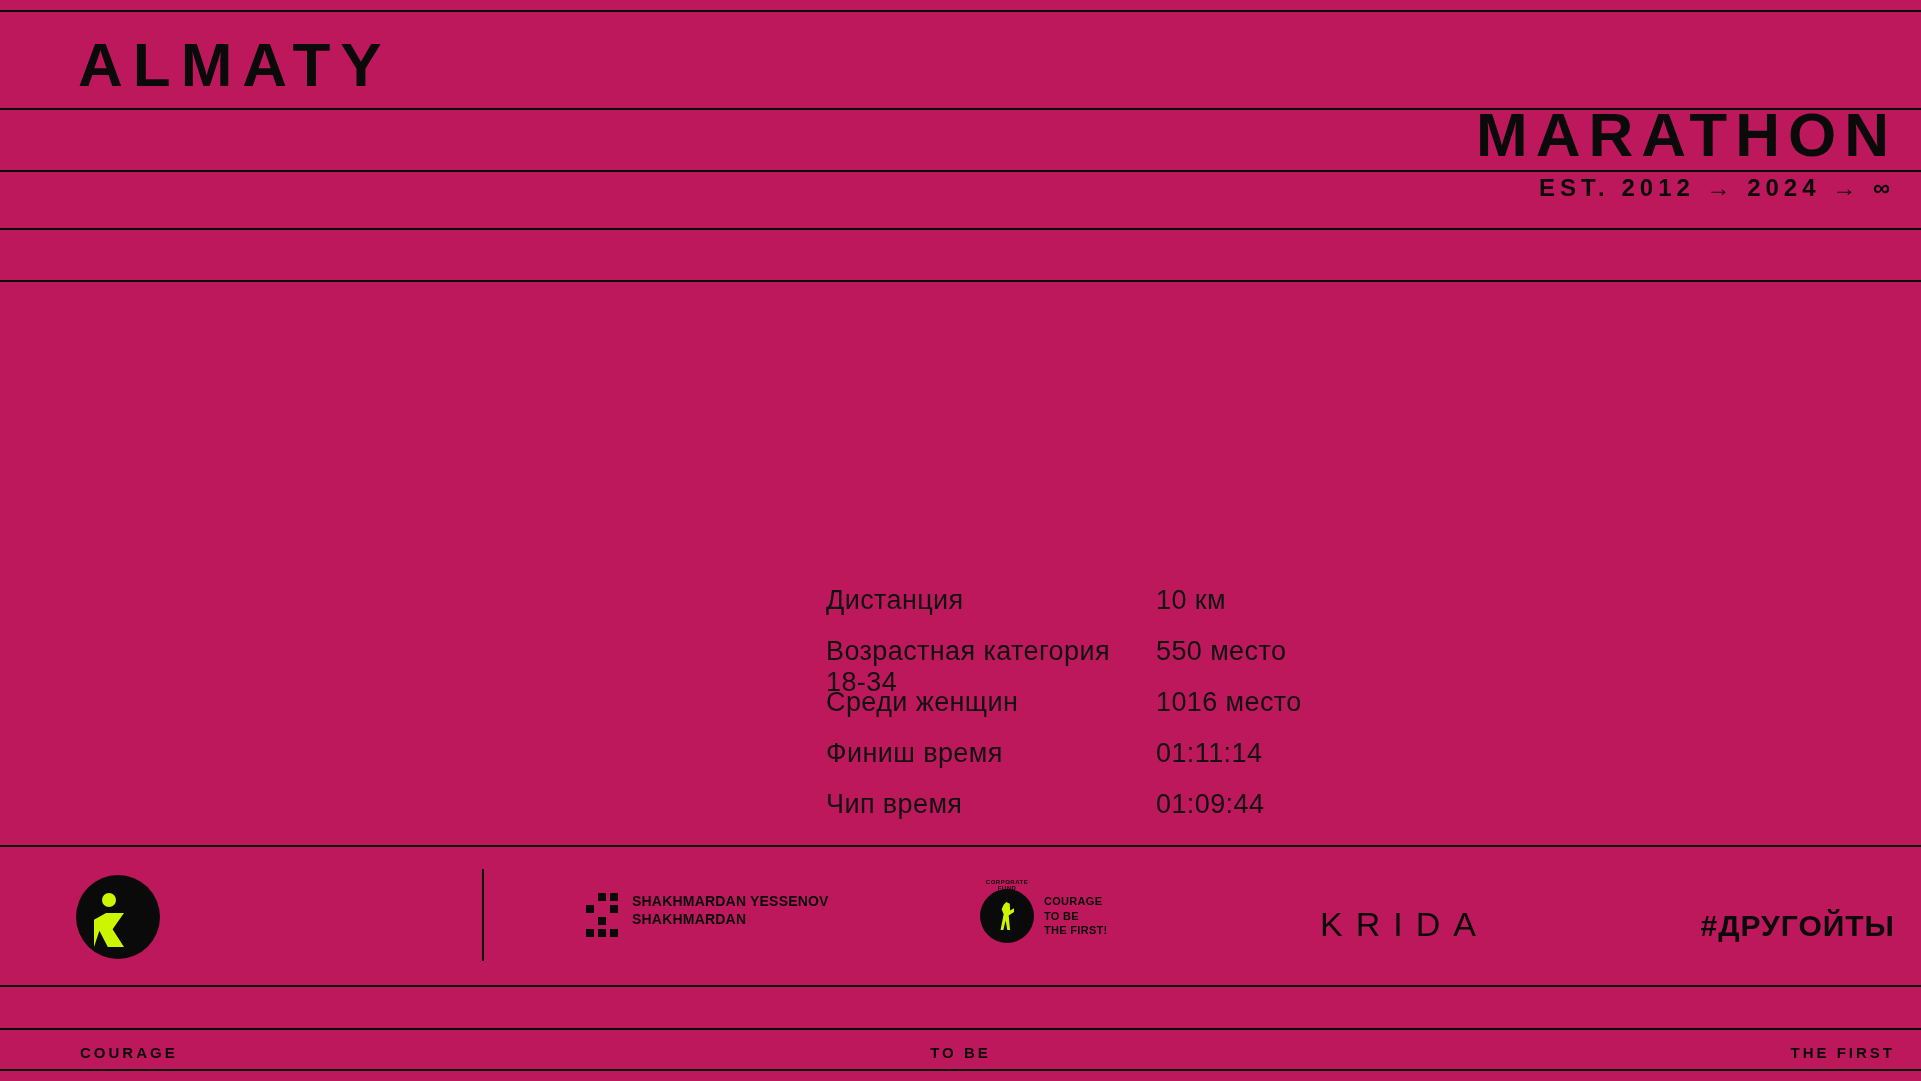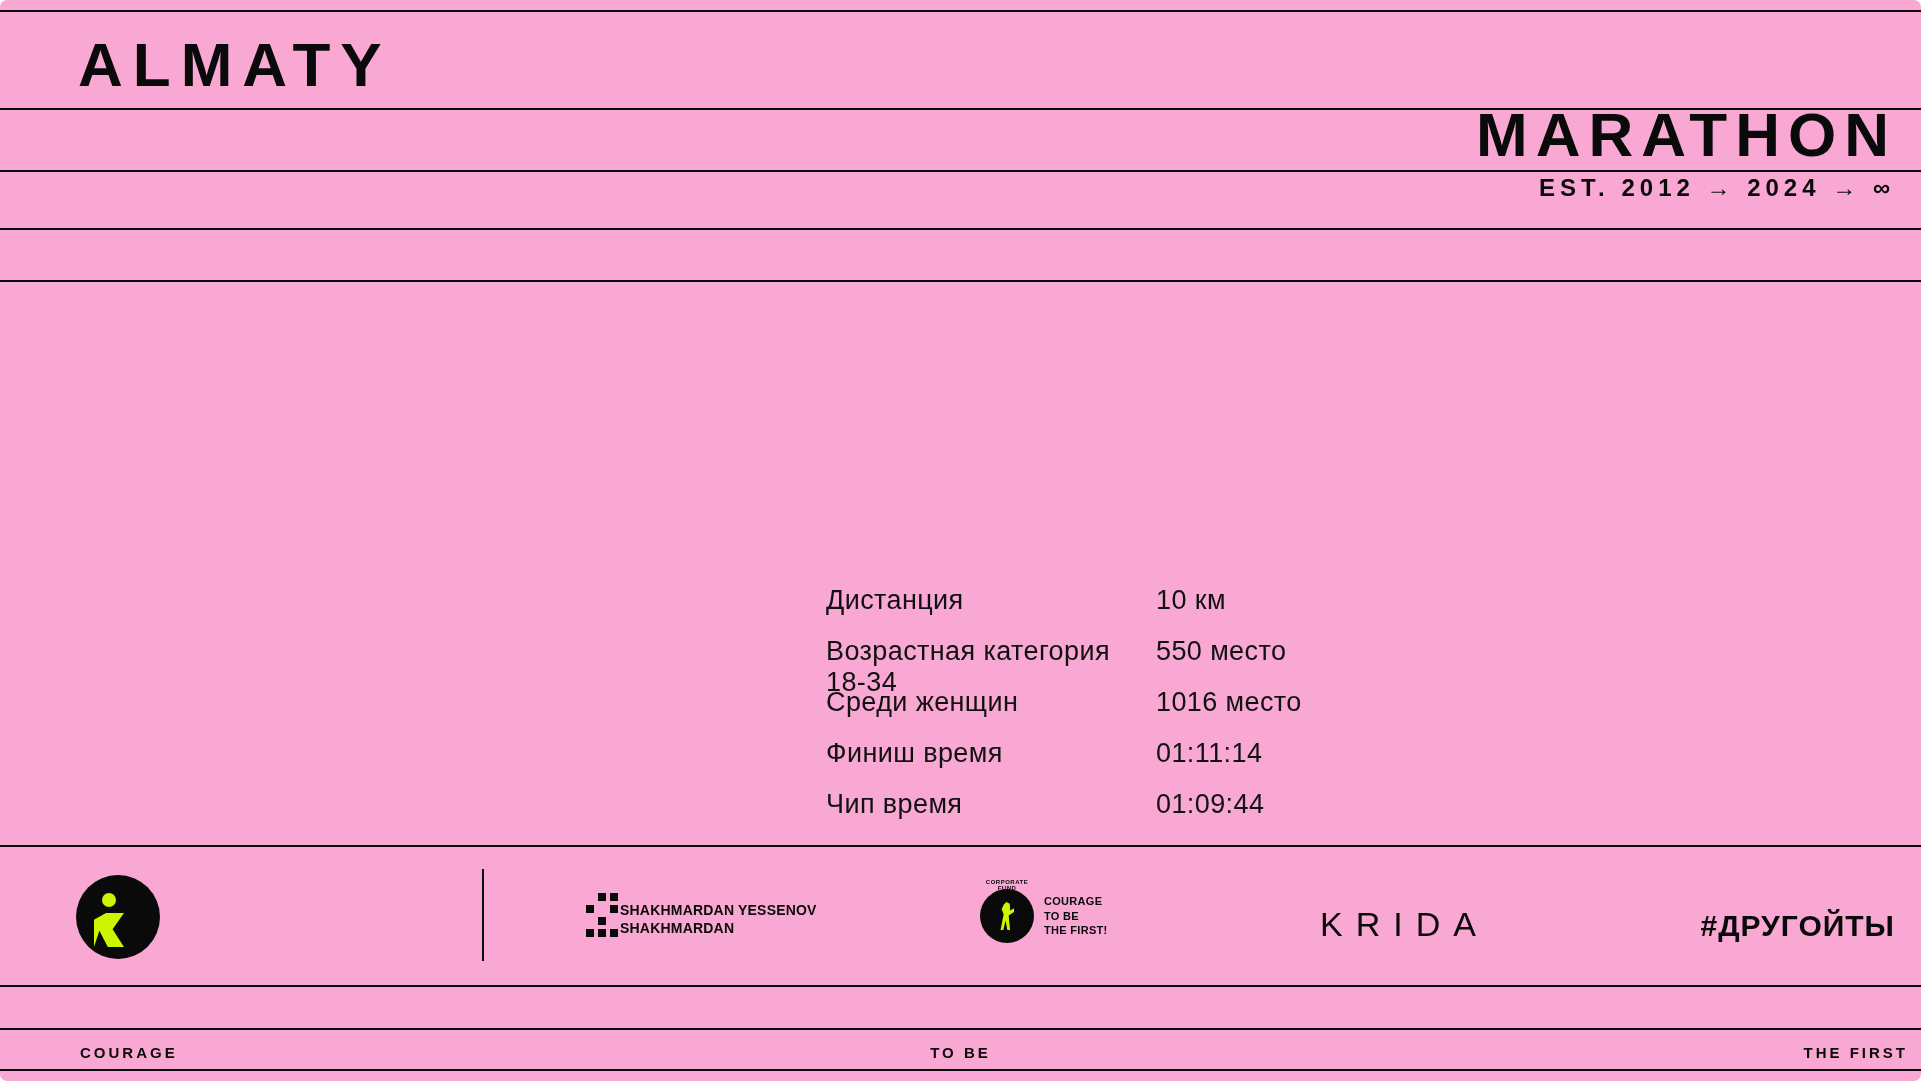--- a/index.html
+++ b/index.html
@@ -7,24 +7,23 @@
     padding: 0;
     background: #ffffff;
   }
   body {
     font-family: "Liberation Sans", sans-serif;
   }
   .cert {
     position: relative;
     width: 1921px;
     height: 1081px;
-    background: #f9a8d4;
+    background: #be185d;
     overflow: hidden;
     box-sizing: border-box;
-    border-radius: 7px;
   }
 
   
   .rule {
     position: absolute;
     left: 0;
     width: 100%;
     height: 2px;
     background: #0a0a0a;
   }
@@ -173,21 +172,22 @@
     width: 2px;
     height: 92px;
     background: #0a0a0a;
   }
 
   .sp-yessenov {
     position: absolute;
     left: 586px;
     top: 46px;
     display: flex;
-    align-items: flex-end;
+    align-items: flex-start;
+    gap: 12px;
   }
   .yess-bars {
     width: 34px;
     height: 44px;
     display: grid;
     grid-template-columns: repeat(3, 8px);
     grid-template-rows: repeat(4, 8px);
     gap: 4px;
   }
   .yess-bars i { background: #0a0a0a; display: block; }
@@ -274,21 +274,21 @@
     align-items: center;
   }
   .footer span {
     font-size: 15px;
     font-weight: 700;
     letter-spacing: 3px;
     color: #0a0a0a;
   }
   .f-left { position: absolute; left: 80px; }
   .f-mid { position: absolute; left: 50%; transform: translateX(-50%); }
-  .f-right { position: absolute; right: 13px; }
+  .f-right { position: absolute; right: 26px; }
 </style>
 </head>
 <body>
 
 <div class="cert">
 
   <div class="rule r1"></div>
   <div class="rule r2"></div>
   <div class="rule r3"></div>
   <div class="rule r4"></div>

